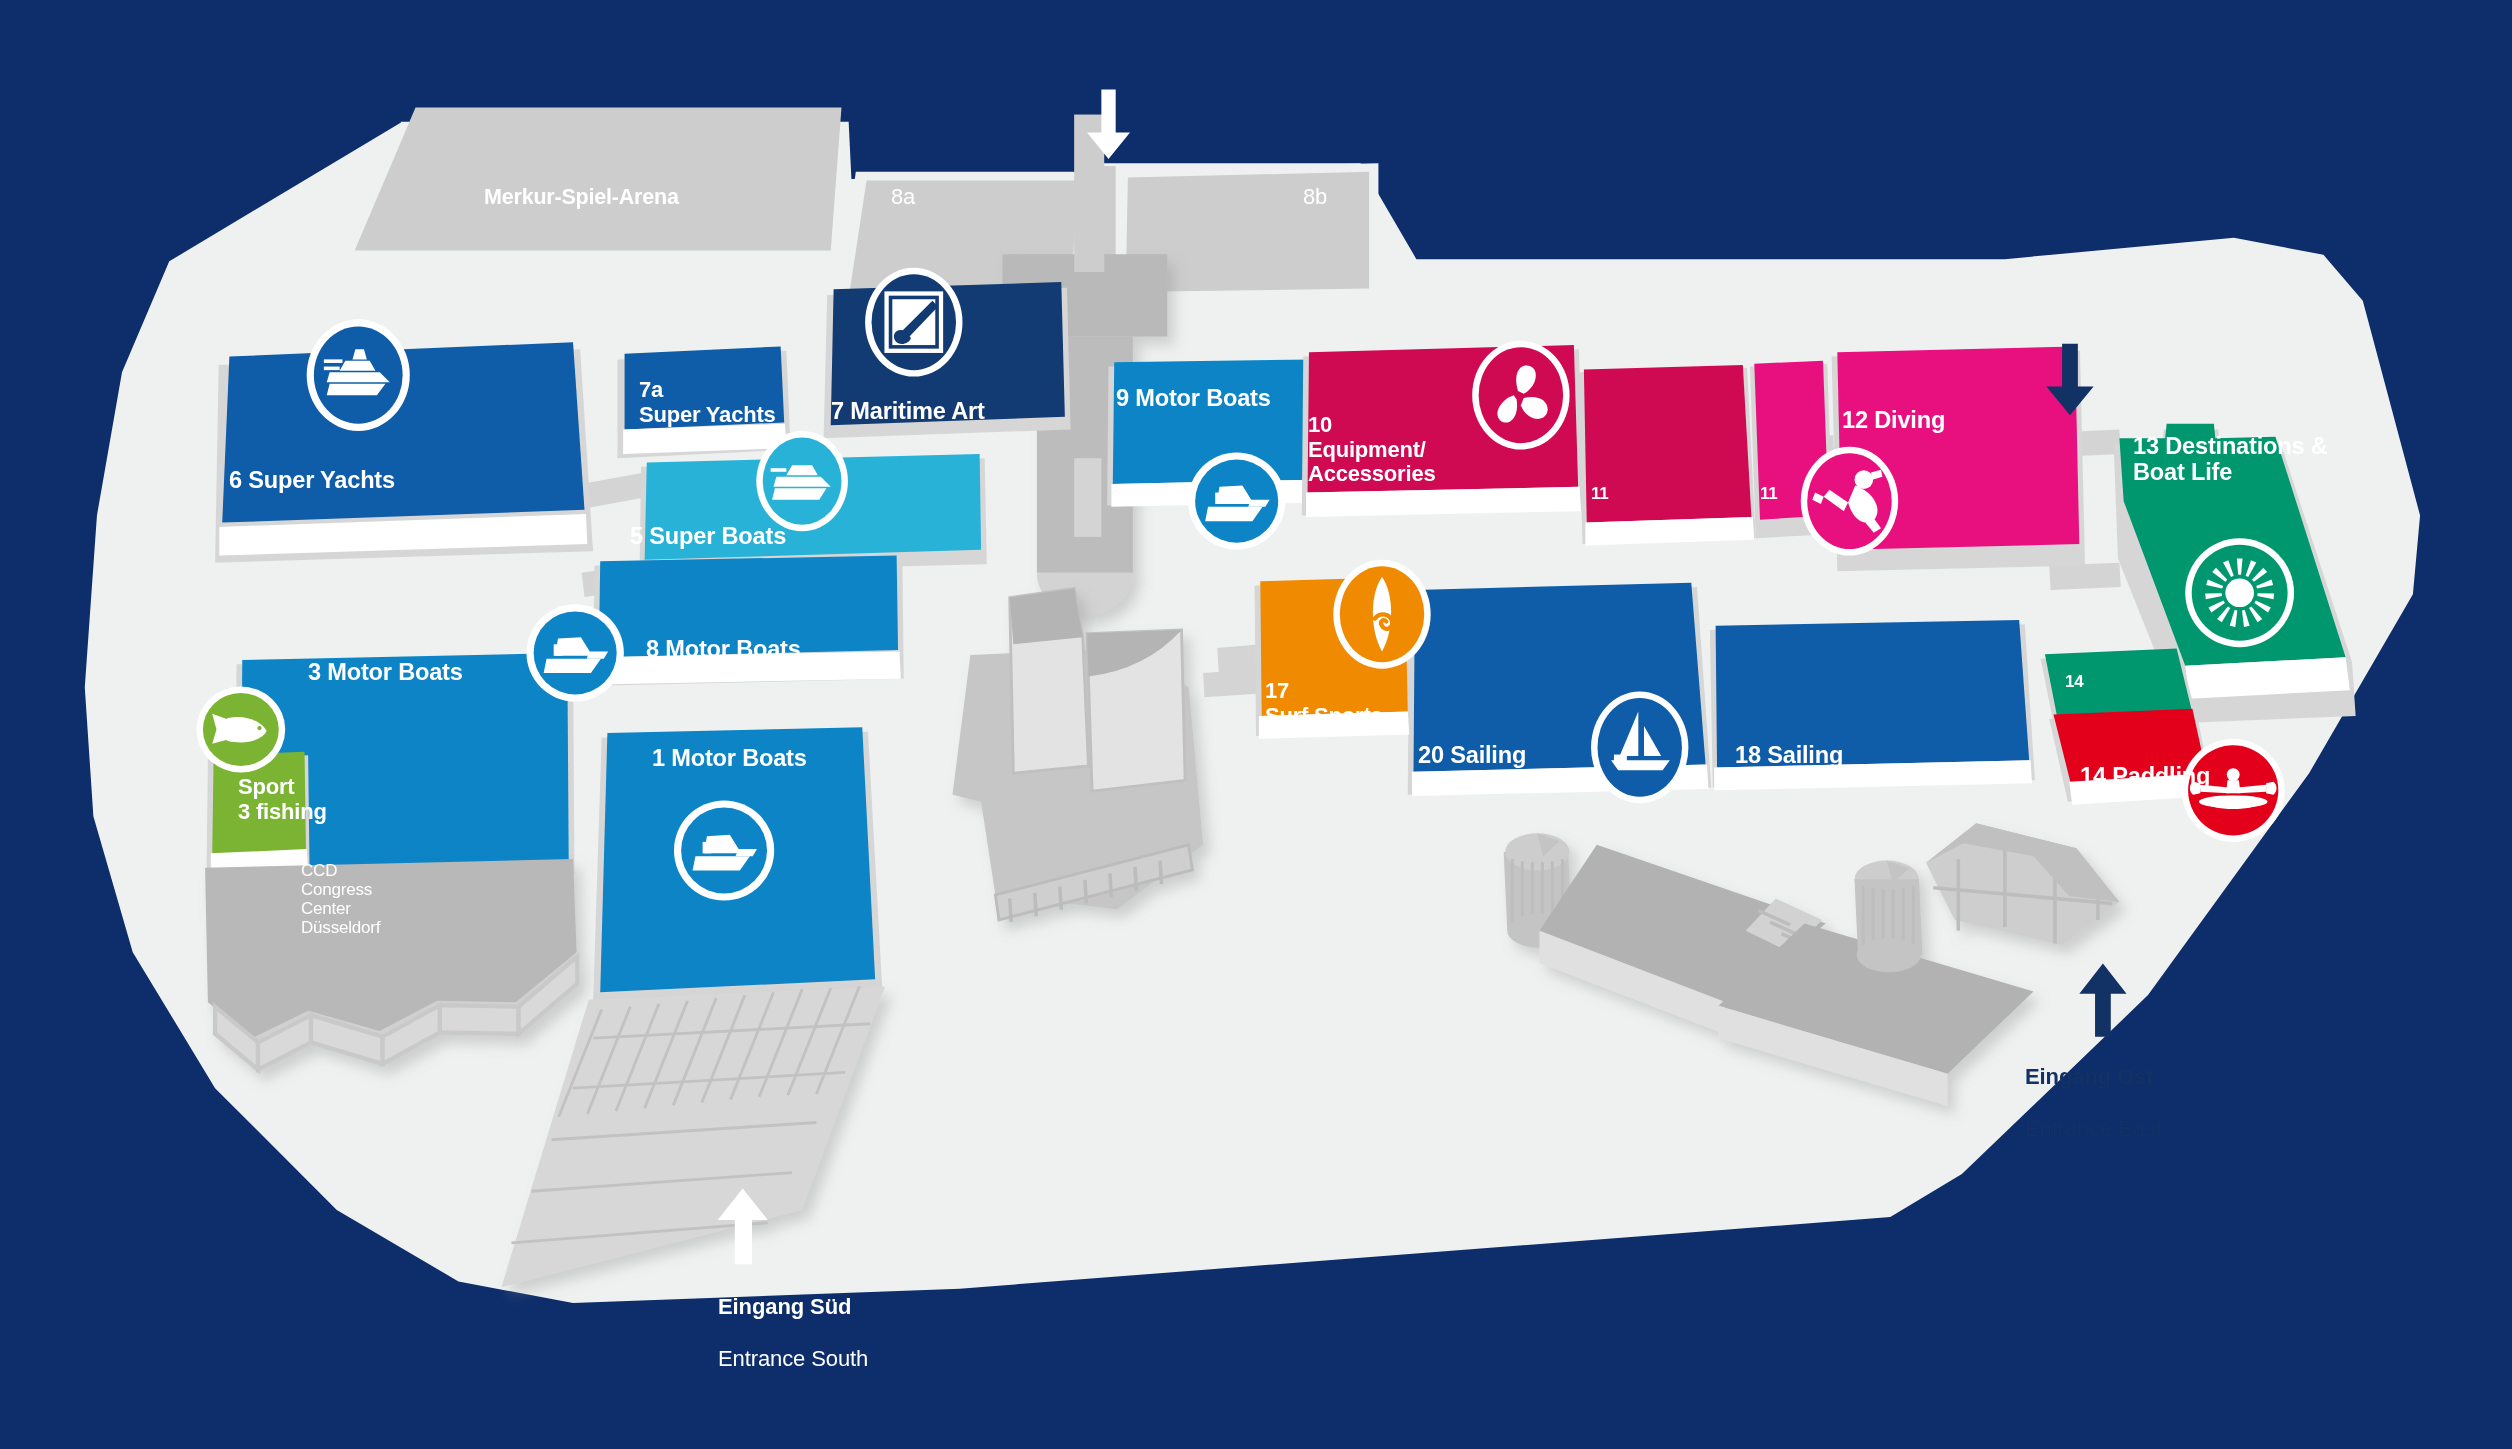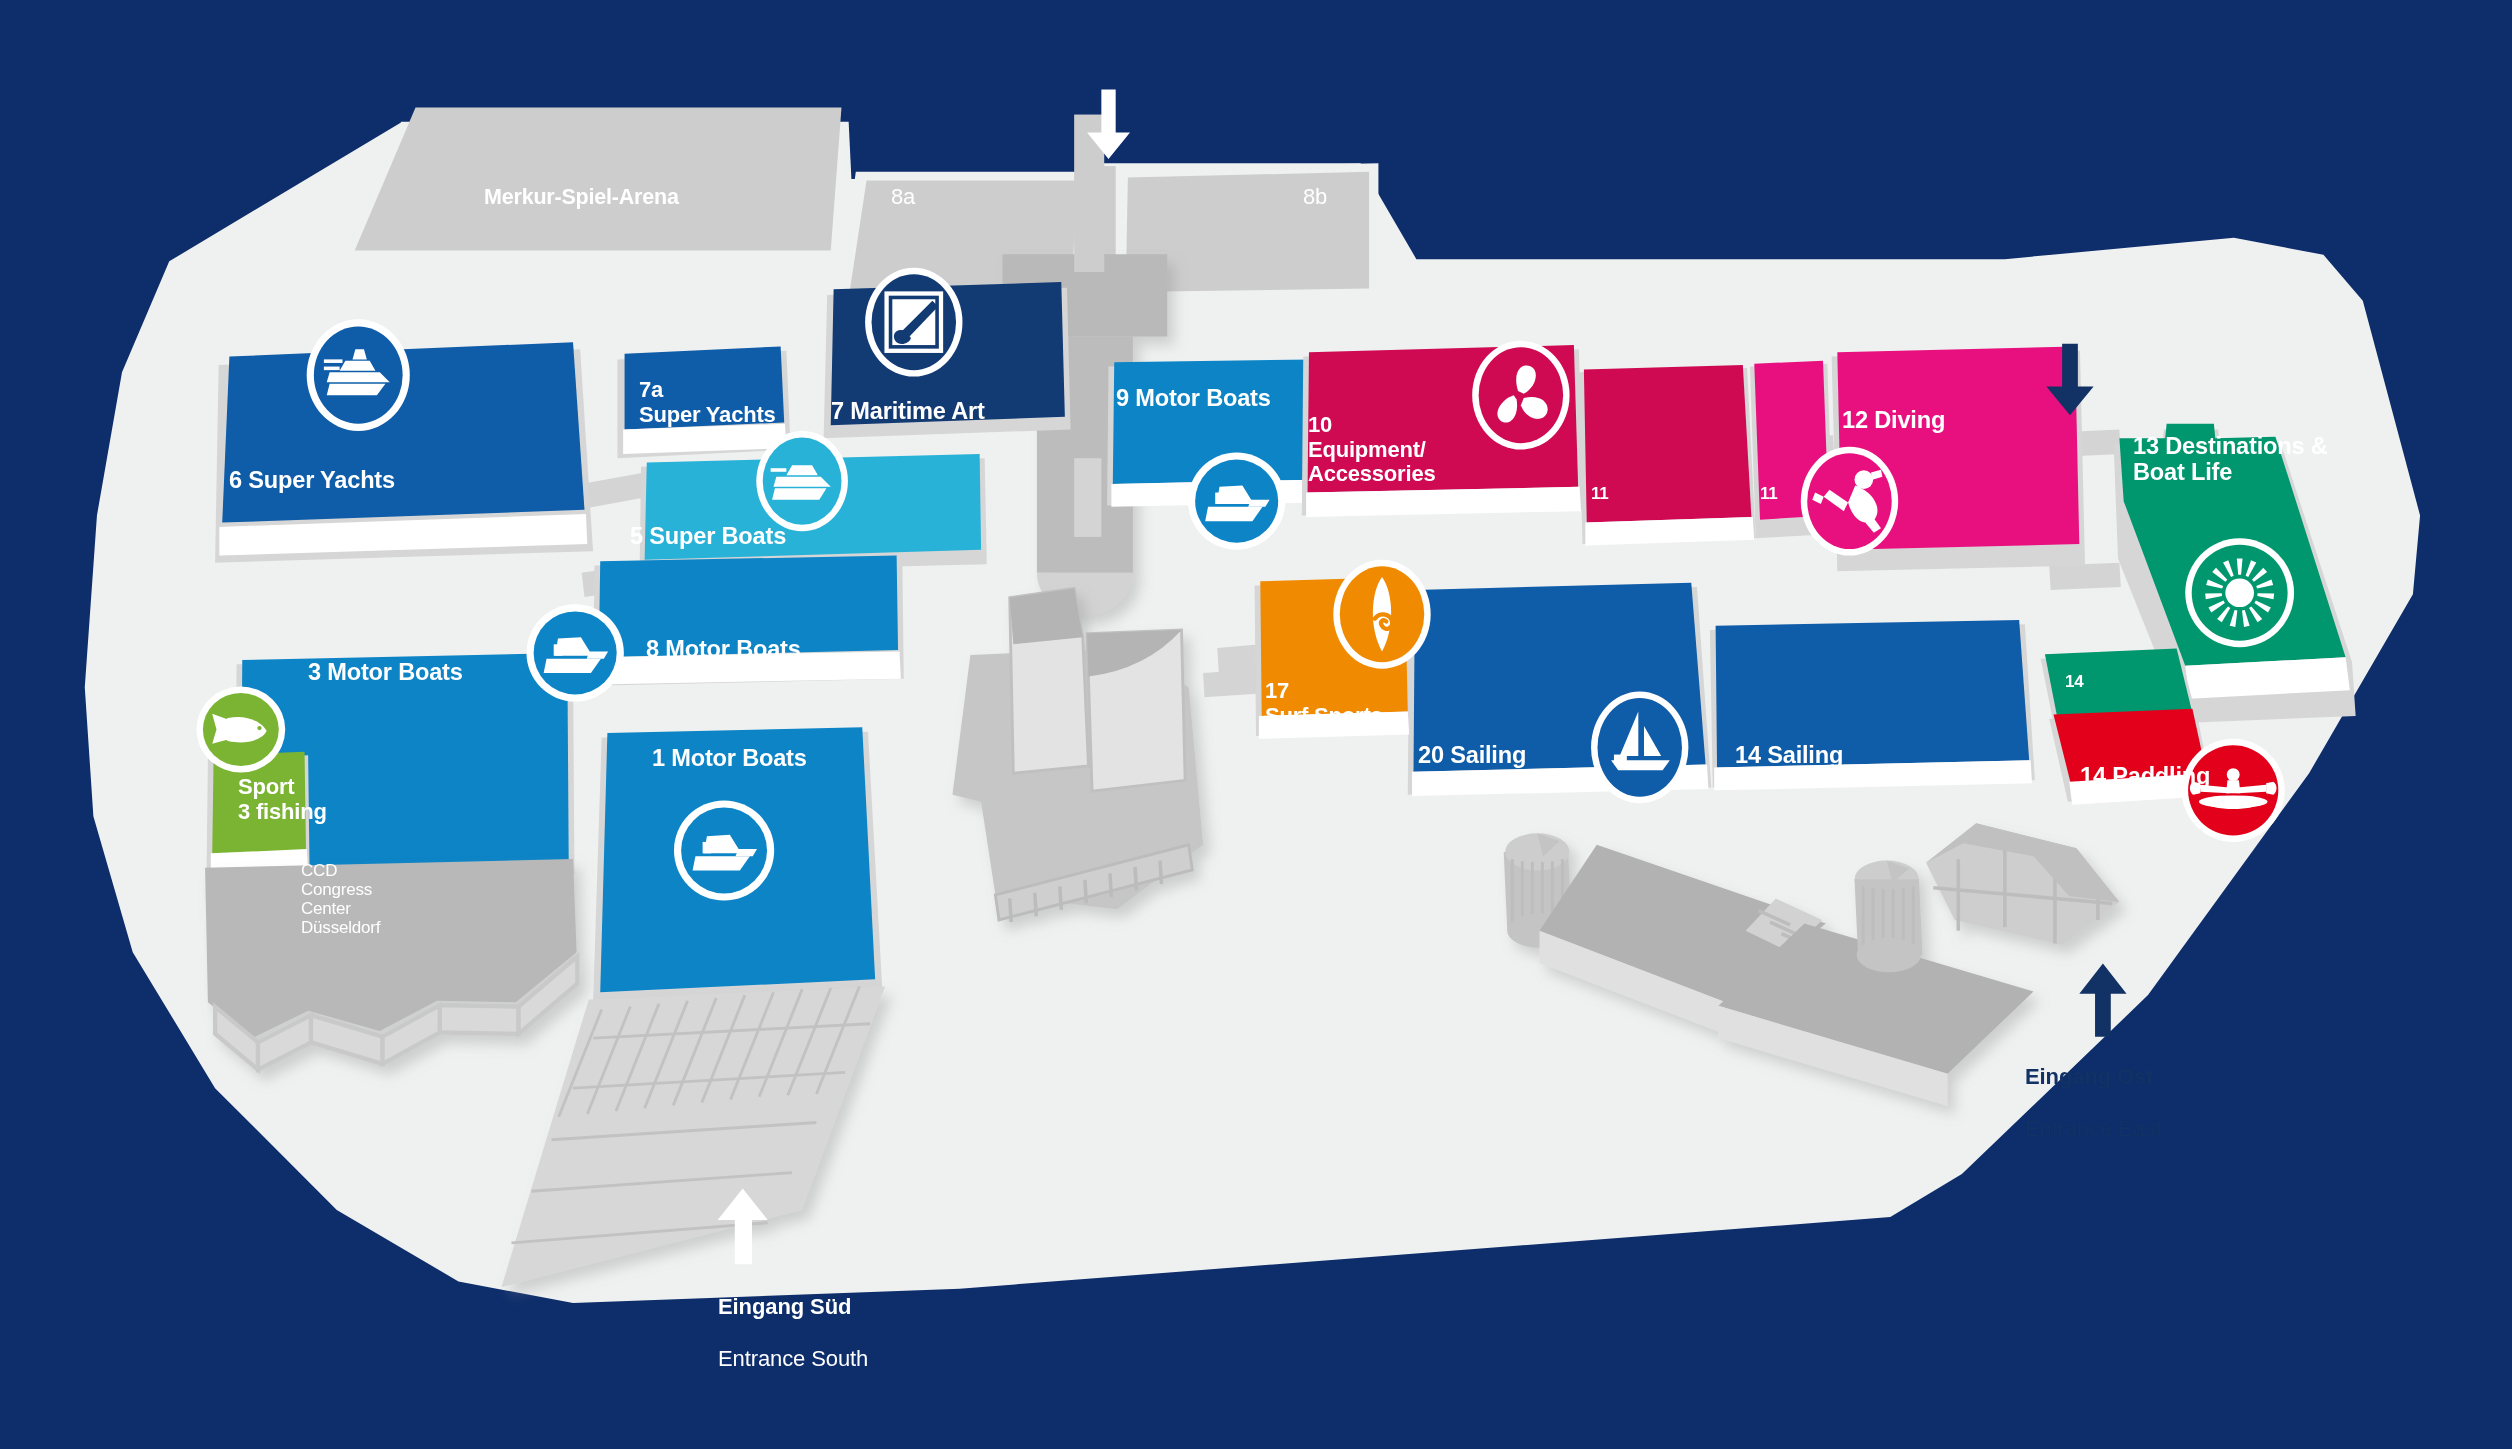--- a/index.html
+++ b/index.html
@@ -529,21 +529,21 @@
 Accessories</div>
 <div class="lbl h-small" style="left:1591px;top:484px;">11</div>
 <div class="lbl h-small" style="left:1760px;top:484px;">11</div>
 <div class="lbl h-big" style="left:1842px;top:407px;">12 Diving</div>
 
 <div class="lbl h-big" style="left:2133px;top:433px;">13 Destinations &amp;
 Boat Life</div>
 <div class="lbl h-small" style="left:2065px;top:672px;">14</div>
 <div class="lbl h-big" style="left:2080px;top:736px;margin-top:27px;">14 Paddling</div>
 
-<div class="lbl h-big" style="left:1735px;top:742px;">14 Sailing</div>
+<div class="lbl h-big" style="left:1735px;top:742px;">18 Sailing</div>
 <div class="lbl h-big" style="left:1418px;top:742px;">20 Sailing</div>
 <div class="lbl h-mid" style="left:1265px;top:679px;">17
 Surf Sports</div>
 
 
 
 <div class="entr dark" style="left:2025px;top:1038px;">
   <span class="de">Eingang Ost</span>
   <span class="en">Entrance East</span>
 </div>

